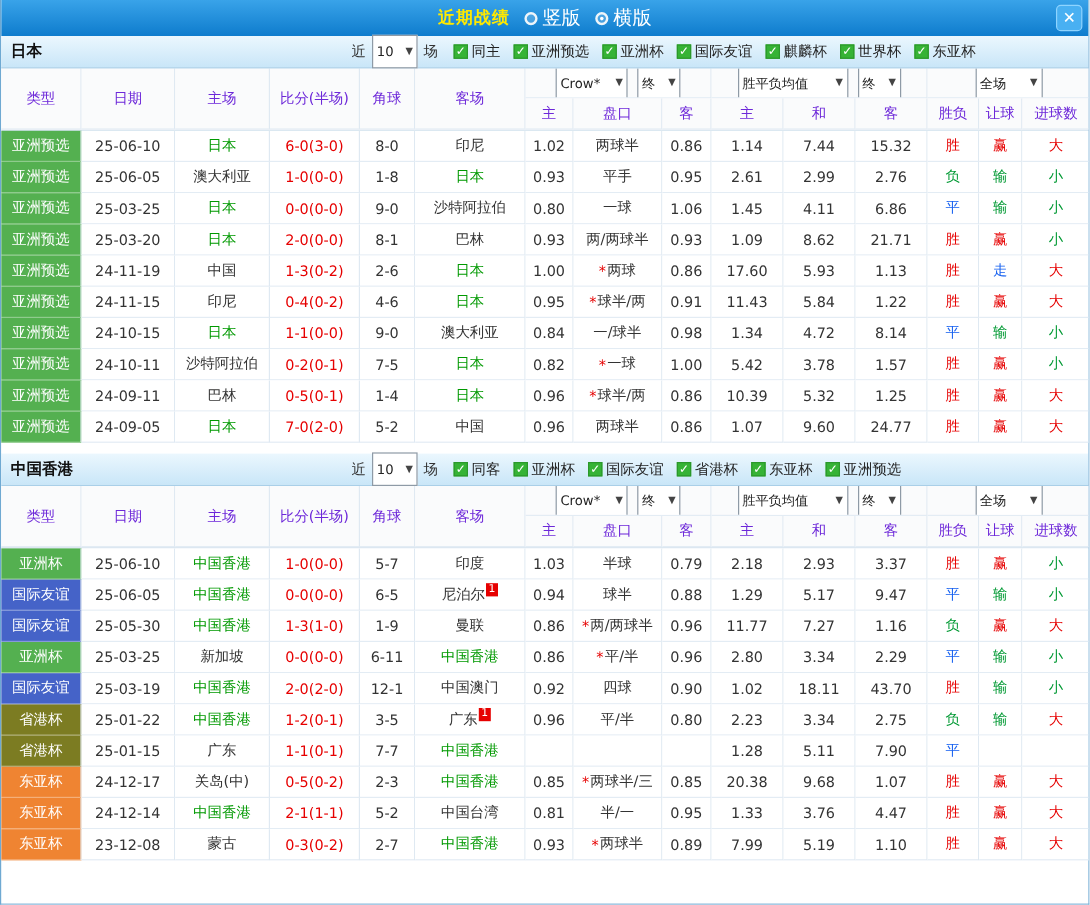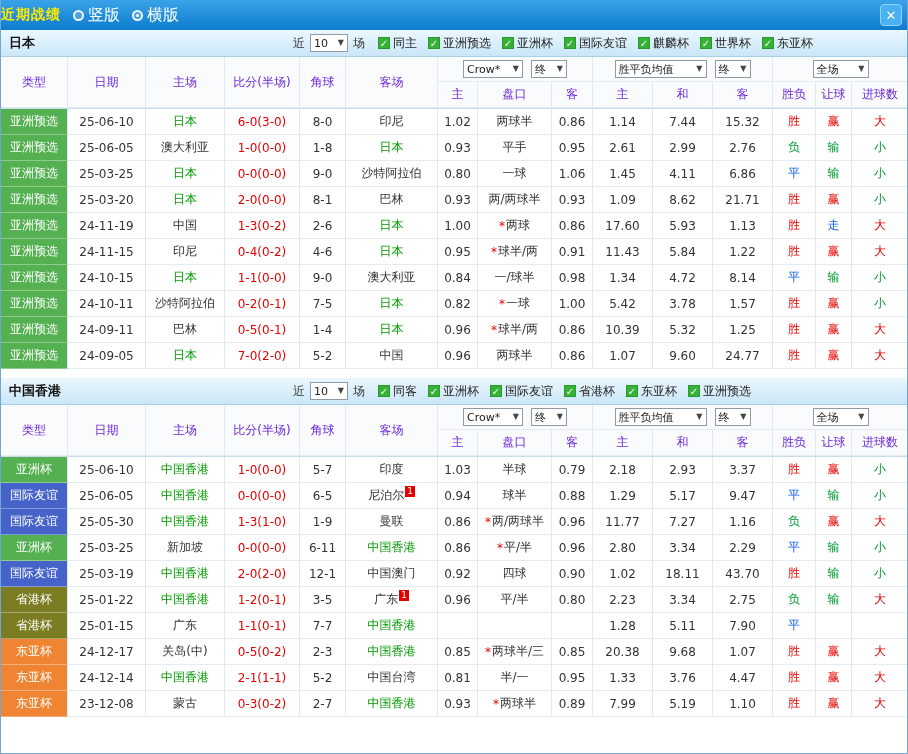--- a/index.html
+++ b/index.html
@@ -1,41 +1,41 @@
 <!DOCTYPE html>
 <html><head>
 <meta charset="utf-8">
 <style>
   *{box-sizing:border-box;margin:0;padding:0}
   html,body{background:#fff}
   body{width:908px;font-family:"DejaVu Sans","Liberation Sans",sans-serif;font-size:12px;color:#333}
   .app{width:908px;min-height:754px;border:1px solid #6fa9d2;border-top:none;overflow:hidden;background:#fff}
 
   
-  .topbar{height:30px;background:linear-gradient(#39a3e9,#0e7ccd);position:relative;display:flex;align-items:center;}
+  .topbar{height:30px;background:linear-gradient(#39a3e9,#0e7ccd);position:relative;display:flex;align-items:center;justify-content:center}
   .tb-title{color:#ffe900;font-weight:bold;font-size:14px;letter-spacing:1px}
   .radio-group{display:inline-flex;align-items:center}
   .radio{display:inline-flex;align-items:center;gap:4px;color:#fff;margin-left:12px;cursor:pointer;font-size:16px}
   .ring{width:11px;height:11px;border:2px solid #eef5fa;border-radius:50%;position:relative;background:rgba(255,255,255,.18)}
   .ring.sel::after{content:"";position:absolute;left:2px;top:2px;right:2px;bottom:2px;border-radius:50%;background:#fff}
   .close{position:absolute;right:5px;top:4px;width:22px;height:22px;background:#49b0f2;border:1px solid #8ed4ff;border-radius:4px;color:#fff;font-weight:bold;font-size:13px;display:flex;align-items:center;justify-content:center;cursor:pointer}
 
   
   .sec-head{height:27px;background:linear-gradient(#ebf7fe,#c9e6f8);border-bottom:1px solid #a9cfe8;display:flex;align-items:center;padding:0 8px;position:relative}
   .sec-title{font-weight:bold;font-size:13px;color:#111}
   .sec-filter{position:absolute;left:292px;display:flex;align-items:center;gap:5px}
   .lbl{color:#333}
   .cbs{display:inline-flex;align-items:center;margin-left:8px}
   .cb{display:inline-flex;align-items:center;gap:3px;margin-right:11px;cursor:pointer}
   .box{width:12px;height:12px;background:#fff;border:1px solid #8899aa;font-size:10px;line-height:11px;text-align:center;color:#fff}
   .box.on{background:#36b336;border-color:#2b982b}
   .cbl{color:#222}
 
   
-  .select{display:inline-flex;align-items:center;justify-content:space-between;background:#fff;border:1px solid #8e9aa6;height:18px;padding:0 3px;font-size:11px;cursor:pointer;gap:3px;color:#222}
+  .select{display:inline-flex;align-items:center;justify-content:space-between;background:#fff;border:1px solid #8e9aa6;height:28px;padding:0 3px;font-size:11px;cursor:pointer;gap:3px;color:#222}
   .arr{font-size:8px;color:#444;line-height:1}
   .sv{white-space:nowrap}
   [data-name="games-count-select"]{width:38px}
   [data-name="crow-select"]{width:60px}
   [data-name="final-select"]{width:36px}
   [data-name="wdl-avg-select"]{width:92px}
   [data-name="full-match-select"]{width:56px}
 
   
   .g{display:grid;grid-template-columns:67px 78px 79px 75px 46px 92px 40px 74px 41px 60px 60px 60px 43px 36px 57px;width:906px}

